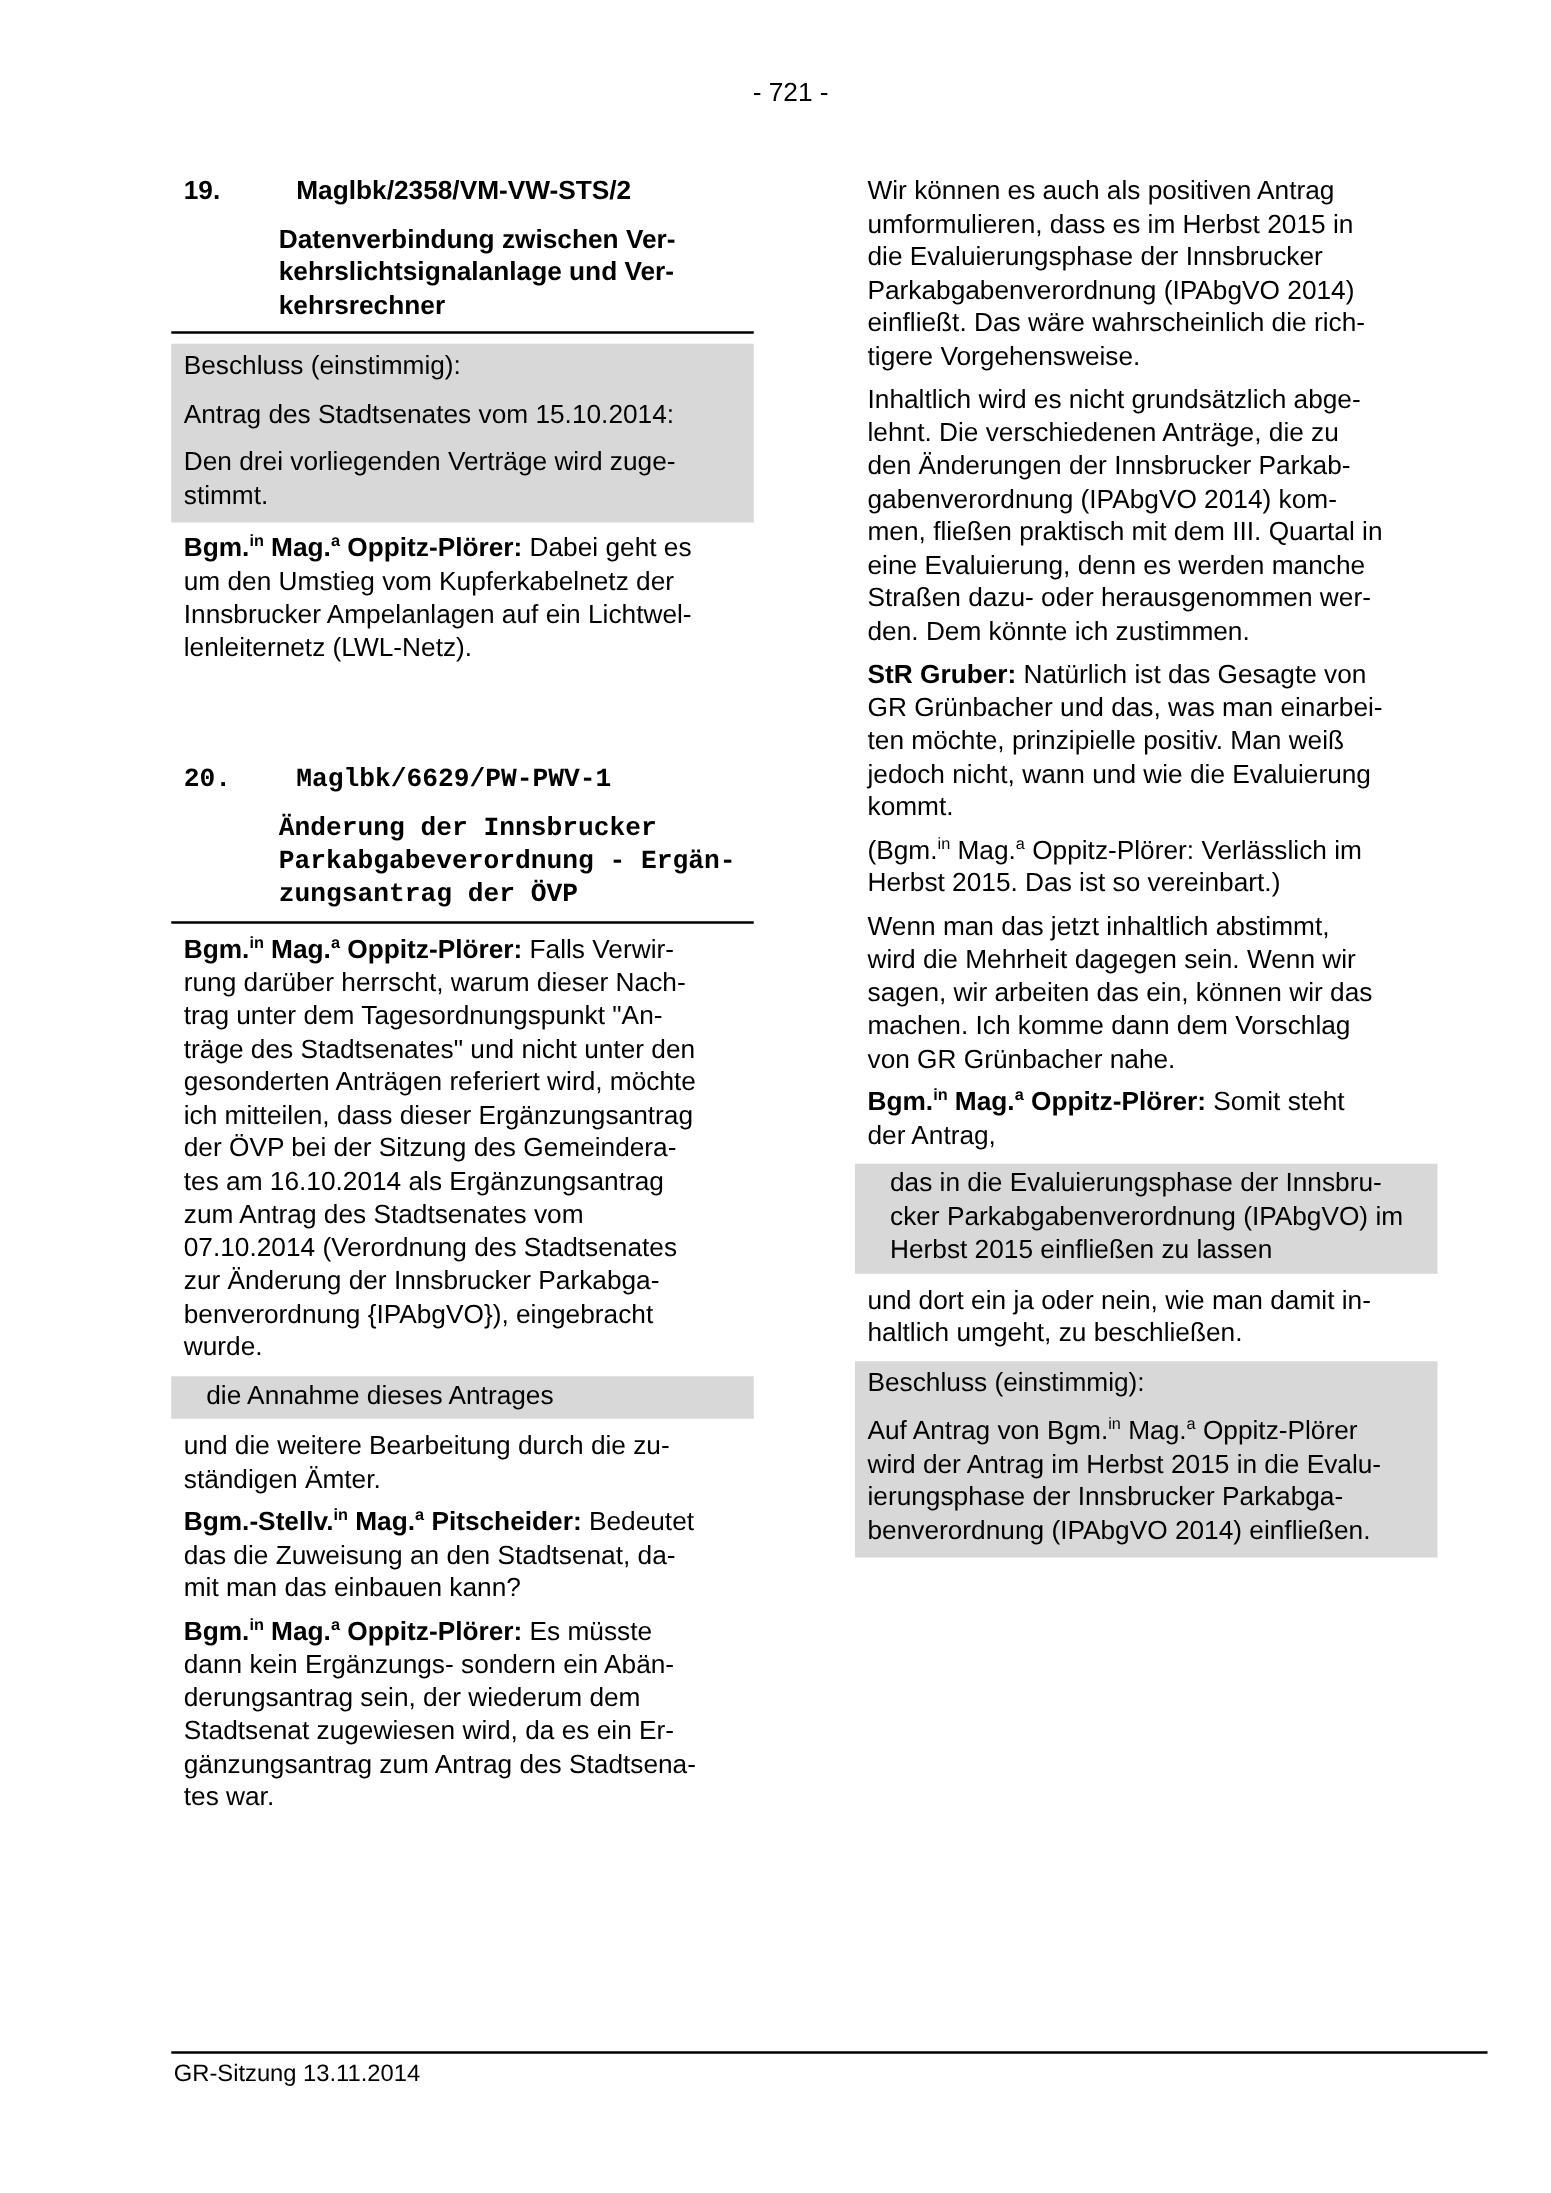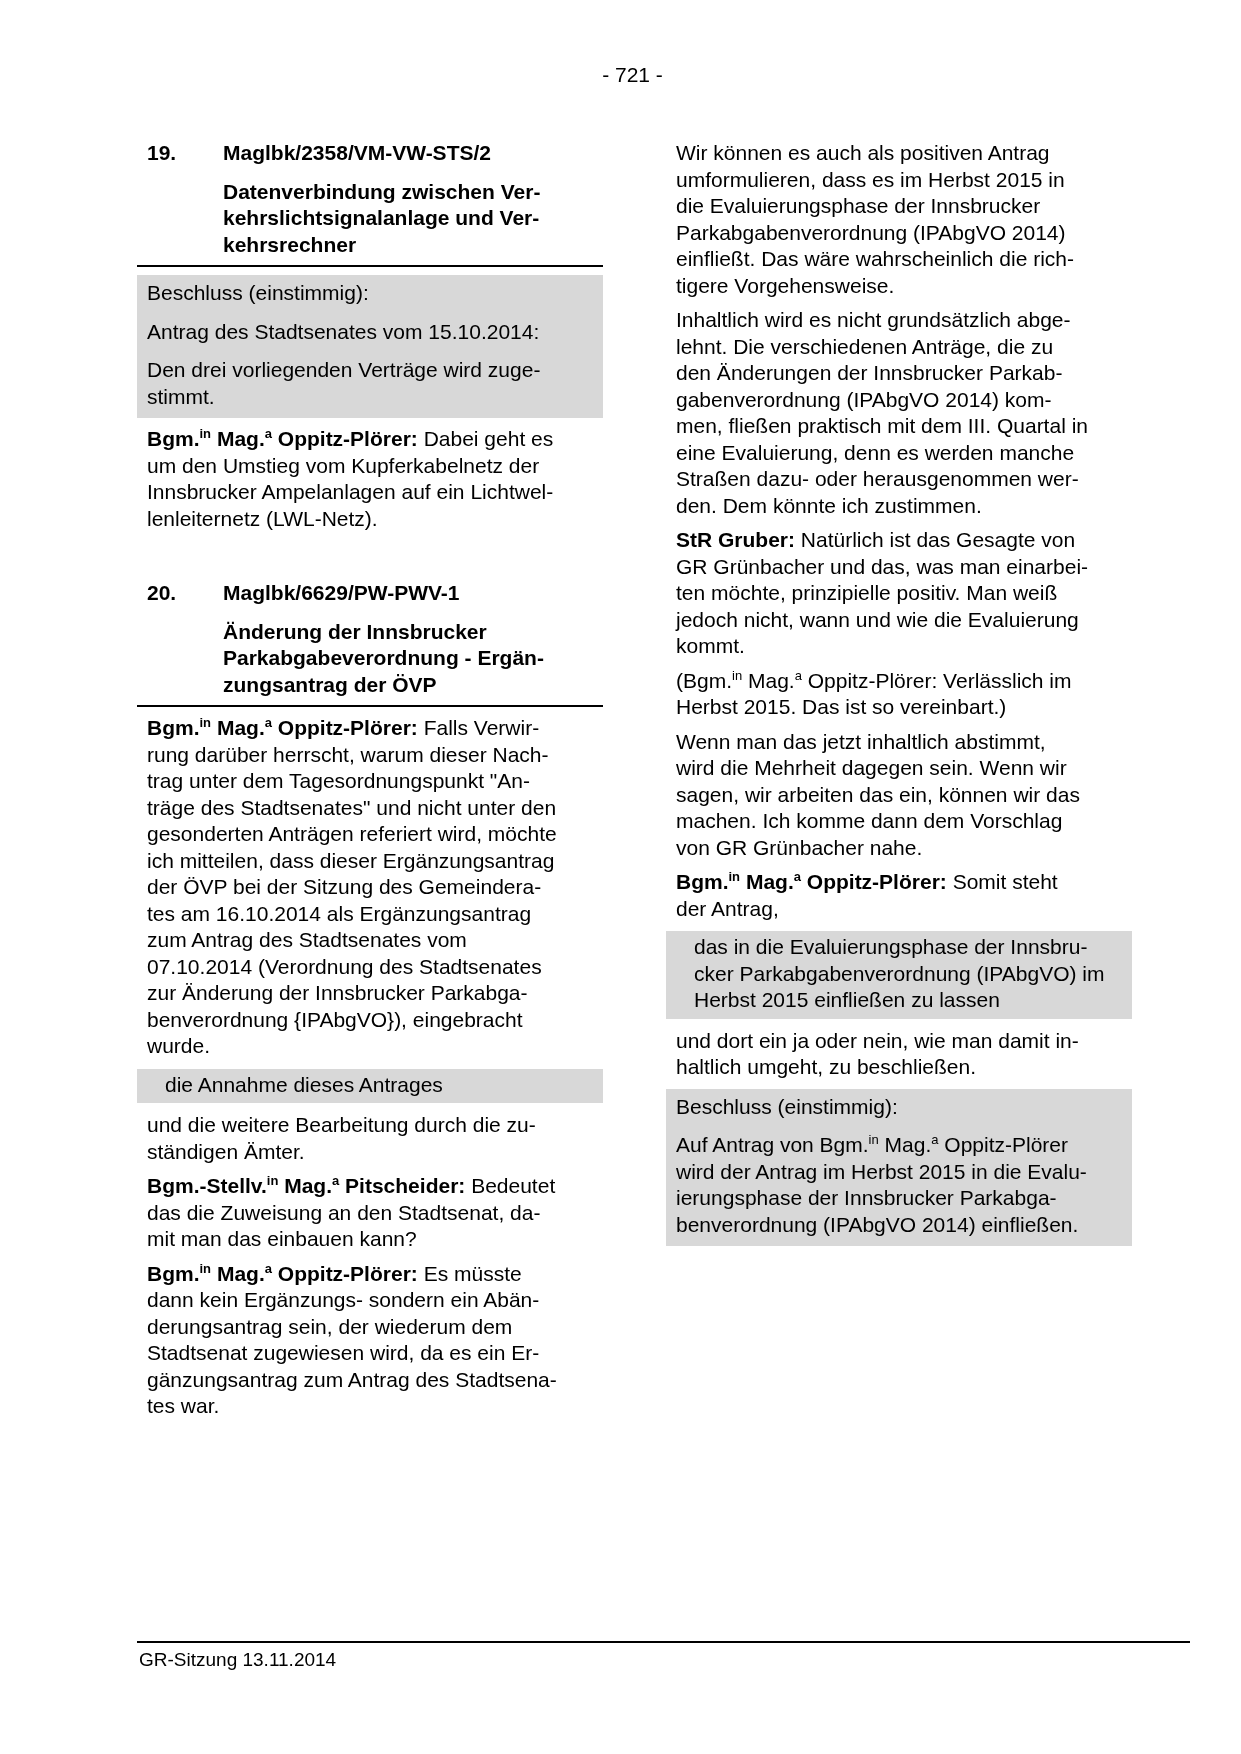--- a/index.html
+++ b/index.html
@@ -4,31 +4,31 @@
 <style>
   html,body{margin:0;padding:0;}
   body{
     width:1241px;height:1754px;background:#ffffff;position:relative;
     font-family:"Liberation Sans", sans-serif;font-size:21px;line-height:26.5px;color:#000;
     overflow:hidden;
   }
   .page-number{position:absolute;top:62px;left:137px;width:991px;text-align:center;}
   .col{position:absolute;top:140px;width:466px;}
   .col-left{left:137px;}
-  .col-right{left:666px;}
+  .col-right{left:684px;}
   .block{margin:8px 0;}
   .col .block:first-child{margin-top:0;}
   .para{padding:0 0 0 10px;white-space:pre-wrap;}
   .para.hl{padding:3px 8px 5px 28px;margin:9px 0;}
   .box{padding:5px 8px 8px 10px;margin:5px 0;}
   .box-para{white-space:pre-wrap;margin-top:12px;}
   .box-para:first-child{margin-top:0;}
   .sec{font-weight:bold;}
-  .sec.extra{margin-top:48px;}
-  .sec-row{display:flex;padding-left:10px;}
+  .sec.extra{margin-top:80px;font-family:Liberation Mono, monospace;}
+  .sec-row{display:flex;padding-left:10px;gap:14px;}
   .sec-num{width:76px;flex:none;}
   .sec-title{margin-left:86px;margin-top:12px;white-space:pre-wrap;}
   .sec-rule{border-bottom:2px solid #000;margin-top:7px;}
   .b{font-weight:bold;}
   .sup{font-size:13px;vertical-align:super;line-height:0;}
   .footer-rule{position:absolute;left:137px;top:1641px;width:1053px;border-top:2px solid #000;}
   .footer-text{position:absolute;left:139px;top:1649px;font-size:19px;line-height:22px;}
 </style>
 </head>
 <body>

